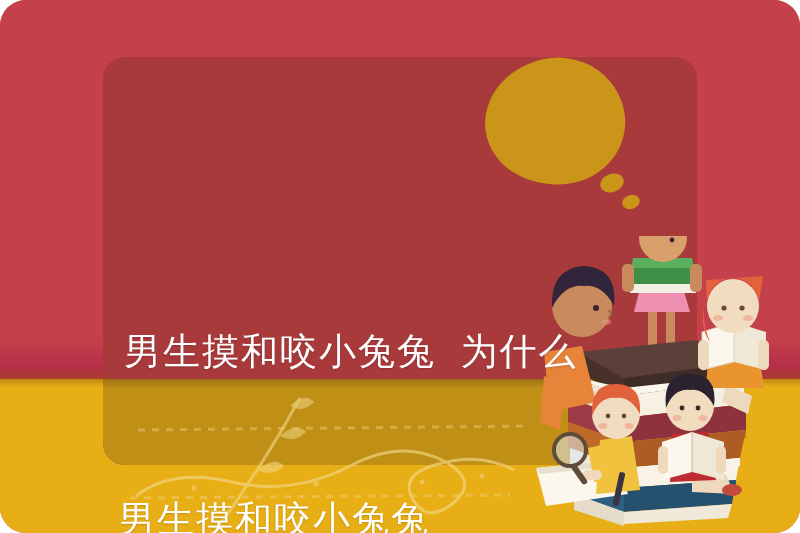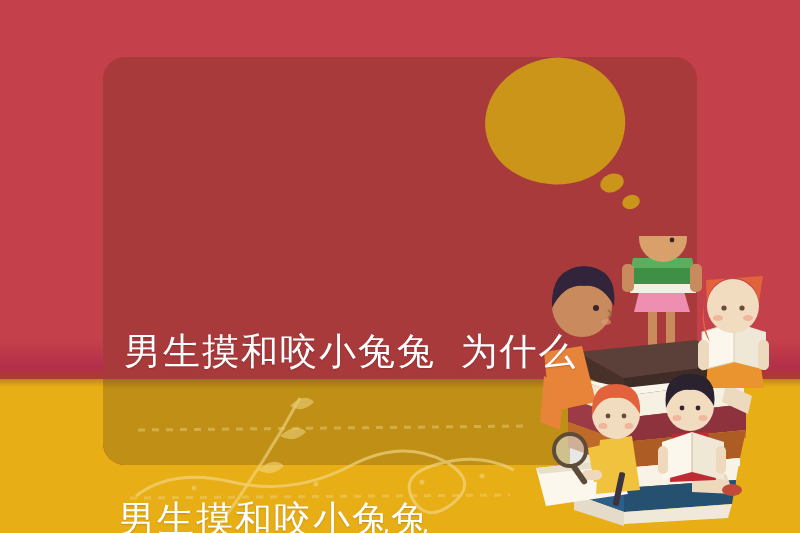--- a/index.html
+++ b/index.html
@@ -10,20 +10,21 @@
   body {
     font-family: "Liberation Sans", "DejaVu Sans", sans-serif;
   }
 
   #banner {
     position: relative;
     width: 800px;
     height: 533px;
     overflow: hidden;
     background: #C4404A;
+    border-radius: 26px;
   }
 
   
   .bg-red {
     position: absolute;
     left: 0; top: 0;
     width: 800px; height: 379px;
     background: #C4404A;
   }
   .bg-red-shade {

